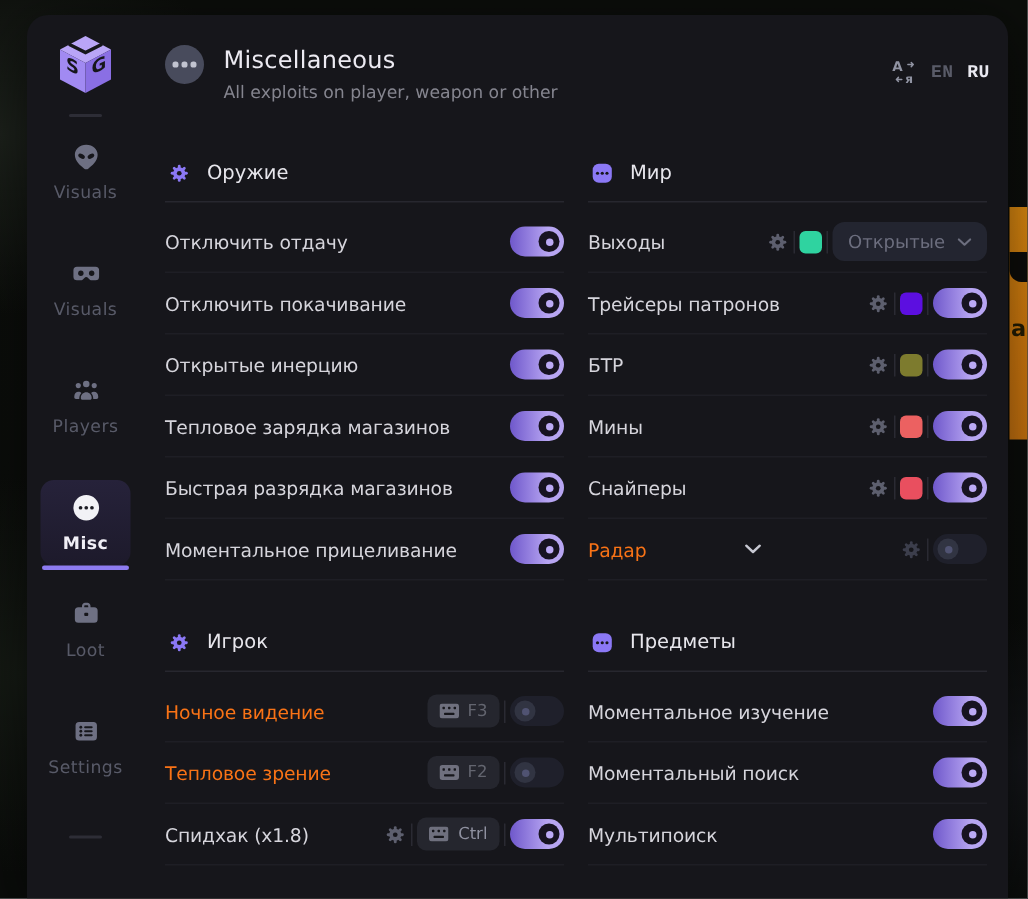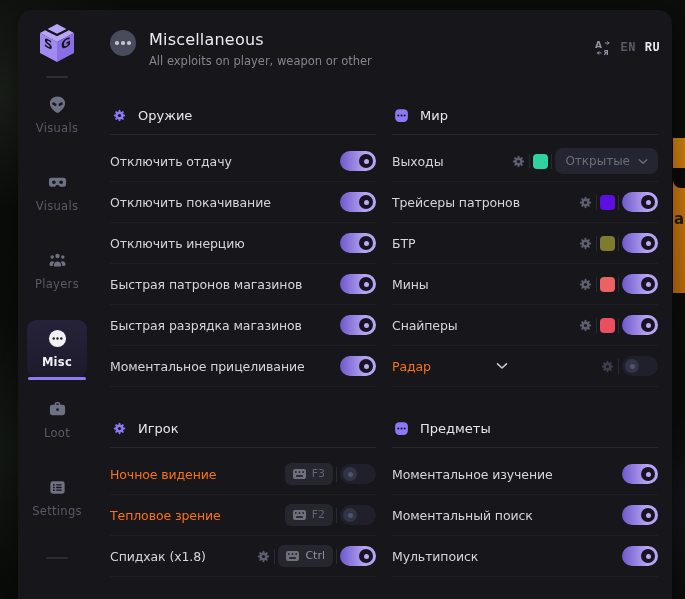--- a/index.html
+++ b/index.html
@@ -241,29 +241,29 @@
               </div>
               <div class="row">
                 <span class="row-label">Отключить покачивание</span>
                 <div class="controls">
                   <span class="toggle on">
                     <span class="knob"></span>
                   </span>
                 </div>
               </div>
               <div class="row">
-                <span class="row-label">Отключить инерцию</span>
-                <div class="controls">
-                  <span class="toggle on">
-                    <span class="knob"></span>
-                  </span>
-                </div>
-              </div>
-              <div class="row">
-                <span class="row-label">Быстрая патронов магазинов</span>
+                <span class="row-label">Открытые инерцию</span>
+                <div class="controls">
+                  <span class="toggle on">
+                    <span class="knob"></span>
+                  </span>
+                </div>
+              </div>
+              <div class="row">
+                <span class="row-label">Тепловое зарядка магазинов</span>
                 <div class="controls">
                   <span class="toggle on">
                     <span class="knob"></span>
                   </span>
                 </div>
               </div>
               <div class="row">
                 <span class="row-label">Быстрая разрядка магазинов</span>
                 <div class="controls">
                   <span class="toggle on">

